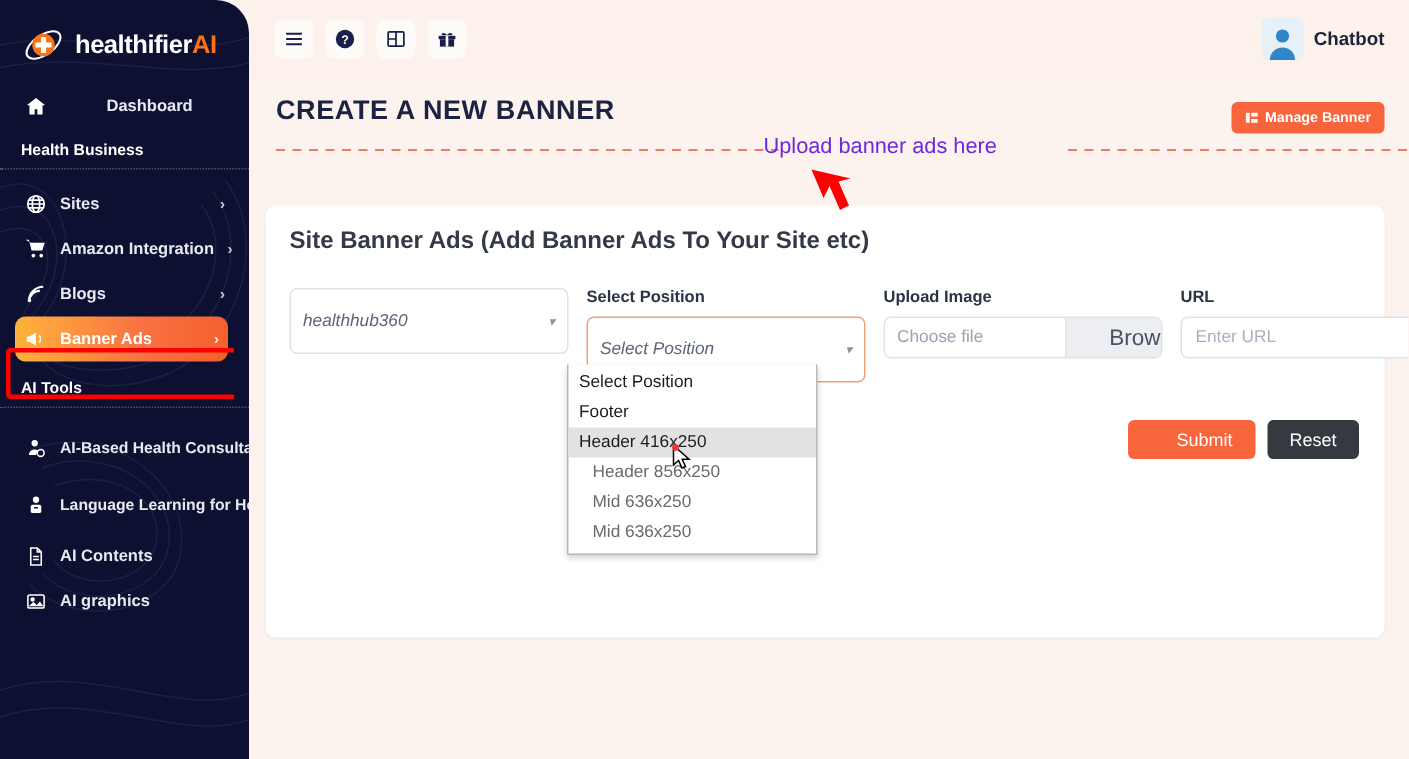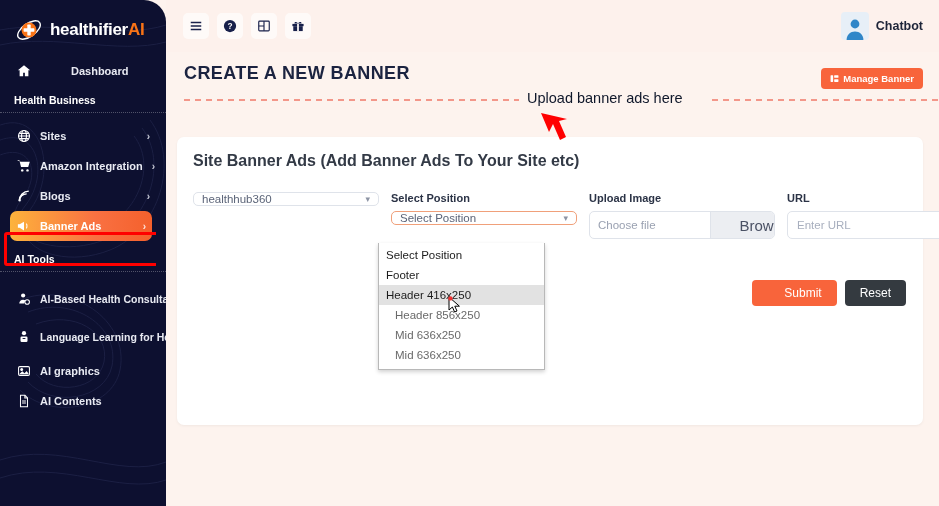--- a/index.html
+++ b/index.html
@@ -211,31 +211,32 @@
     gap: 0;
   }
   .fld { width: 186px; margin-right: 0; }
   .fld-label {
     font-size: 11px; font-weight: bold;
     color: #2b3346;
     margin-bottom: 7px;
     display: block;
   }
   .sel {
-    width: 186px; height: 14px;
+    width: 186px; height: 44px;
     border: 1px solid #dfe3ea;
     border-radius: 5px;
     background: #fff;
     font-size: 11.5px;
     color: #5b6478;
     padding: 0 8px;
     display: flex; align-items: center;
     position: relative;
     cursor: pointer;
     font-family: "Liberation Sans", sans-serif;
+    font-style: italic;
   }
   .sel .caret {
     position: absolute; right: 8px; top: 50%;
     transform: translateY(-50%);
     font-size: 9px; color: #8d94a4;
   }
   .sel.focused { border-color: #f0a07a; }
 
   .filewrap {
     width: 186px; height: 28px;
@@ -315,23 +316,23 @@
     color: #fff;
     font-family: "Liberation Sans", sans-serif;
   }
   .btn.submit { background: #f8643b; padding-left: 32px; }
   .btn.reset { background: #343a40; }
 
   
   #annotation { position: absolute; inset: 0; z-index: 10; pointer-events: none; }
   #annot-text {
     position: absolute;
-    left: 527px; top: 90px;
+    left: 509px; top: 90px;
     font-size: 14.5px;
-    color: #0f172a;
+    color: #6d28d9;
     background: transparent;
     white-space: nowrap;
   }
 </style>
 </head>
 <body>
 
 <div id="app">
 
   <div id="watermark">
@@ -446,37 +447,37 @@
             <rect x="4" y="7.4" width="8" height="6.4" rx="1.4"></rect>
             <rect x="6.4" y="9.2" width="3.2" height="1.1" fill="#0d1030"></rect>
           </svg>
       </span>
       <span class="lbl">Language Learning for Health Professionals</span>
     </div>
 
     <div class="nav-item">
       <span class="ico">
         <svg width="14" height="14" viewBox="0 0 16 16" fill="none" stroke="#fff" stroke-width="1.2">
+            <path d="M4 1.5h5l3 3v10H4z"></path>
+            <path d="M9 1.5v3h3"></path>
+            <path d="M5.8 8h4.4M5.8 10.3h4.4"></path>
+          </svg>
+      </span>
+      <span class="lbl">AI Contents</span>
+    </div>
+
+    <div class="nav-item">
+      <span class="ico">
+        <svg width="14" height="14" viewBox="0 0 16 16" fill="none" stroke="#fff" stroke-width="1.2">
             <rect x="1.8" y="3" width="12.4" height="10" rx="1.4"></rect>
             <circle cx="5.4" cy="6.4" r="1.1" fill="#fff"></circle>
             <path d="M2.4 11.6 6 8.4l2.6 2.2 2.4-2.6 2.6 3.6" fill="#fff" stroke="none"></path>
           </svg>
       </span>
       <span class="lbl">AI graphics</span>
-    </div>
-
-    <div class="nav-item">
-      <span class="ico">
-        <svg width="14" height="14" viewBox="0 0 16 16" fill="none" stroke="#fff" stroke-width="1.2">
-            <path d="M4 1.5h5l3 3v10H4z"></path>
-            <path d="M9 1.5v3h3"></path>
-            <path d="M5.8 8h4.4M5.8 10.3h4.4"></path>
-          </svg>
-      </span>
-      <span class="lbl">AI Contents</span>
     </div>
 
   </div>
 
   <div class="annot-box"></div>
 
   <div id="header">
     <div class="hicons">
       <div class="hicon">
         <svg width="14" height="14" viewBox="0 0 16 16" stroke="#18204a" stroke-width="1.7">

